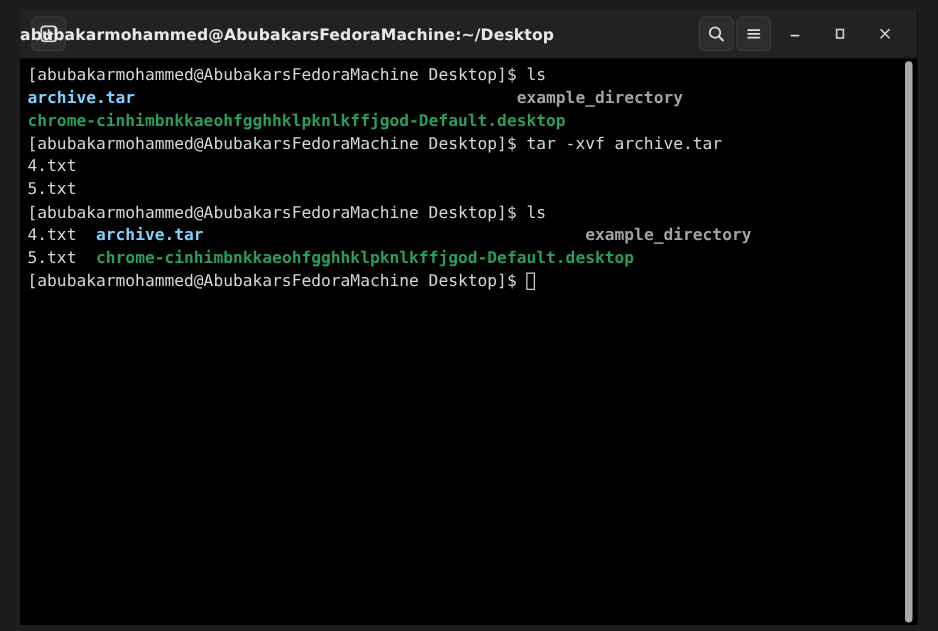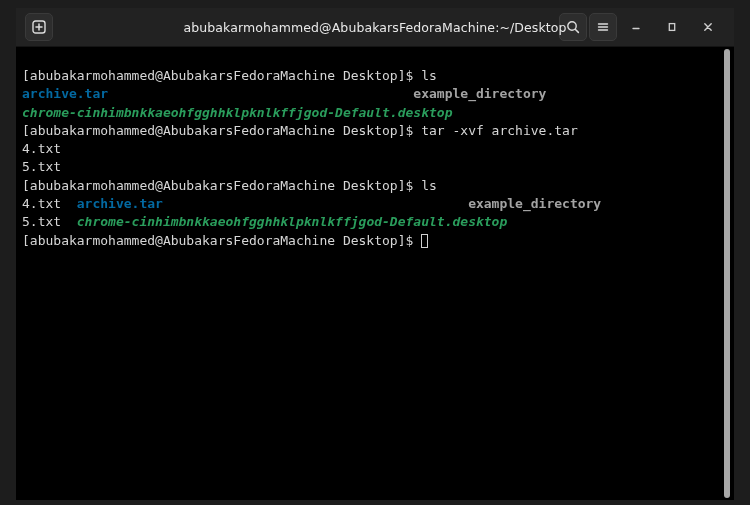--- a/index.html
+++ b/index.html
@@ -53,24 +53,23 @@
   .tb-right {
     display: flex;
     align-items: center;
     margin-left: auto;
     padding-right: 4px;
   }
   .tb-title {
     position: absolute;
     left: 0;
     right: 0;
-    text-align: center;
     font-family: "DejaVu Sans", "Liberation Sans", sans-serif;
     font-size: 12.5px;
-    font-weight: normal;
+    font-weight: bold;
     color: #e8e8e8;
     pointer-events: none;
     letter-spacing: 0.1px;
     white-space: nowrap;
   }
   .tb-btn {
     width: 26px;
     height: 26px;
     display: flex;
     align-items: center;
@@ -94,34 +93,34 @@
   
   .term-wrap {
     flex: 1 1 auto;
     display: flex;
     background: #000000;
     overflow: hidden;
     position: relative;
   }
   .term {
     flex: 1 1 auto;
-    padding: 20px 0 0 6px;
+    padding: 5px 0 0 6px;
     font-family: "DejaVu Sans Mono", "Liberation Mono", monospace;
     font-size: 13px;
     line-height: 18.3px;
     color: #d6d6d6;
     white-space: pre;
     overflow: hidden;
     letter-spacing: 0px;
   }
   .line { height: 18.3px; white-space: pre; }
 
   .c-default { color: #d6d6d6; }
-  .c-red  { color: #0369a1; font-weight: bold; }
-  .c-green{ color: #2a9d5c; font-weight: bold; font-style: italic; }
+  .c-red  { color: #7dd3fc; font-weight: bold; }
+  .c-green{ color: #2a9d5c; font-weight: bold; }
   .c-blue { color: #a3a3a3; font-weight: bold; }
 
   .cursor {
     display: inline-block;
     width: 7px;
     height: 14px;
     border: 1.3px solid #cfcfcf;
     background: transparent;
     vertical-align: -3px;
     box-sizing: border-box;

